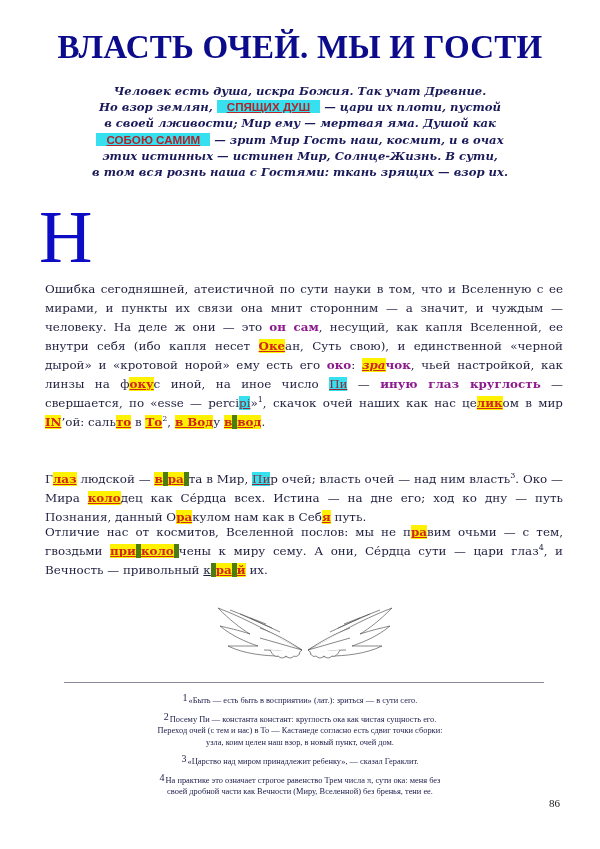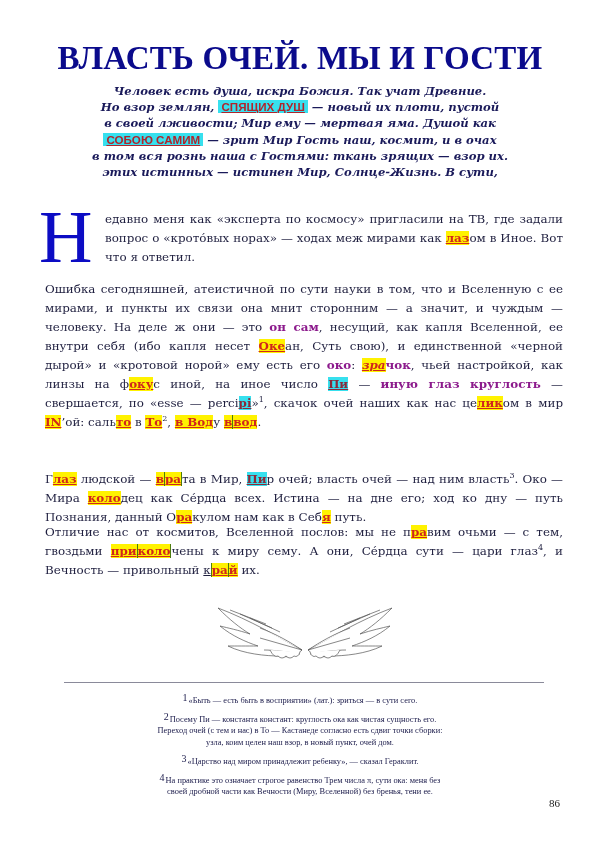--- a/index.html
+++ b/index.html
@@ -1,34 +1,34 @@
 <!DOCTYPE html>
 <html><head>
 <meta charset="utf-8">
 <style>
   html, body { margin: 0; padding: 0; background: #ffffff; }
   body { width: 600px; height: 849px; position: relative; overflow: hidden; font-family: "DejaVu Serif", "Liberation Serif", serif; color: #1c1c3c; }
   .page { position: absolute; left: 0; top: 0; width: 600px; height: 849px; }
 
-  .title { position: absolute; left: 0; width: 600px; top: 40px; text-align: center; font-family: "Liberation Serif", serif; font-weight: bold; font-size: 33px; color: #0b0b8c; letter-spacing: 0.2px; }
+  .title { position: absolute; left: 0; width: 600px; top: 29px; text-align: center; font-family: "Liberation Serif", serif; font-weight: bold; font-size: 33px; color: #0b0b8c; letter-spacing: 0.2px; }
 
   .epigraph { position: absolute; left: 56px; width: 488px; top: 83px; text-align: center; font-family: "DejaVu Serif", serif; font-style: italic; font-weight: bold; font-size: 11.6px; line-height: 16.2px; color: #1a1a5a; }
-  .epigraph .cy { background: #37e0ee; color: #b0242c; font-family: "Liberation Sans", sans-serif; font-style: normal; font-weight: bold; text-decoration: underline; padding: 0 3px; }
+  .epigraph .cy { background: #37e0ee; color: #b0242c; font-family: "Liberation Sans", sans-serif; font-style: normal; font-weight: bold; text-decoration: underline; padding: 0 10px; }
 
   .body-text { position: absolute; left: 45px; width: 518px; font-family: "DejaVu Serif", serif; font-size: 11.9px; line-height: 19px; color: #1f1f3f; text-align: justify; }
   .p1 { top: 210px; left: 105px; width: 458px; }
   .dropcap { position: absolute; left: 39px; top: 207px; font-family: "Liberation Serif", serif; font-size: 74px; line-height: 60px; color: #0c0cc4; }
   .p2 { top: 280px; }
   .p3 { top: 470px; }
   .p4 { top: 523px; }
 
   .hl { background: #fff200; color: #d0261c; font-weight: bold; text-decoration: underline; }
-  .hlc { background: #37e0ee; color: #8a2a3a; font-weight: bold; text-decoration: underline; }
+  .hlc { background: #37e0ee; color: #8a2a3a; font-weight: normal; text-decoration: underline; }
   .pur { color: #8c1a8c; font-weight: bold; }
-  .sep { border-left: 1px solid #4d7c0f; }
+  .sep { border-left: 5px solid #4d7c0f; }
   sup { font-size: 8px; line-height: 0; }
   .ul { text-decoration: underline; }
 
   .wings { position: absolute; left: 210px; top: 598px; width: 190px; height: 65px; }
 
   .rule { position: absolute; left: 64px; top: 682px; width: 480px; height: 1px; background: #8a8a9a; }
 
   .footnotes { position: absolute; left: 100px; width: 400px; top: 692px; text-align: center; font-family: "Liberation Serif", serif; font-weight: normal; font-size: 8.4px; line-height: 11.4px; color: #1a1a4a; }
   .footnotes .fn { margin-bottom: 4.5px; }
   .footnotes .num { font-size: 10px; vertical-align: 2px; margin-right: 1px; }
@@ -37,29 +37,28 @@
 </style>
 </head>
 <body>
 
 <div class="page">
 
   <div class="title">ВЛАСТЬ ОЧЕЙ. МЫ И ГОСТИ</div>
 
   <div class="epigraph">
     <div>Человек есть душа, искра Божия. Так учат Древние.</div>
-    <div><span>Но взор землян, </span><span class="cy">СПЯЩИХ ДУШ</span><span> — новый их плоти, пустой</span></div>
+    <div><span>Но взор землян, </span><span class="cy">СПЯЩИХ ДУШ</span><span> — цари их плоти, пустой</span></div>
     <div>в своей лживости; Мир ему — мертвая яма. Душой как</div>
     <div><span class="cy">СОБОЮ САМИМ</span><span> — зрит Мир Гость наш, космит, и в очах</span></div>
+    <div>этих истинных — истинен Мир, Солнце-Жизнь. В сути,</div>
     <div>в том вся рознь наша с Гостями: ткань зрящих — взор их.</div>
-    <div>этих истинных — истинен Мир, Солнце-Жизнь. В сути,</div>
   </div>
 
   <div class="dropcap">Н</div>
-  <div class="body-text p1"><span>едавно меня как «эксперта по космосу» пригласили на ТВ, где задали вопрос о «кротóвых норах» — ходах меж мирами как </span><span class="hl">лаз</span><span>ом в Иное. Вот что я ответил.</span></div>
 
   <div class="body-text p2"><span>Ошибка сегодняшней, атеистичной по сути науки в том, что и Вселенную с ее мирами, и пункты их связи она мнит сторонним — а значит, и чуждым — человеку. На деле ж они — это </span><span class="pur">он сам</span><span>, несущий, как капля Вселенной, ее внутри себя (ибо капля несет </span><span class="hl">Оке</span><span>ан, Суть свою), и единственной «черной дырой» и «кротовой норой» ему есть его </span><span class="pur">око</span><span>: </span><span class="hl" style="font-style:italic">зра</span><span class="pur">чок</span><span>, чьей настройкой, как линзы на ф</span><span class="hl">оку</span><span>с иной, на иное число </span><span class="hlc">Пи</span><span> — </span><span class="pur">иную глаз круглость</span><span> — свершается, по «esse — perci</span><span class="hlc">pi</span><span>»</span><sup>1</sup><span>, скачок очей наших как нас це</span><span class="hl">лик</span><span>ом в мир </span><span class="hl">IN</span><span>’ой: саль</span><span class="hl">то</span><span> в </span><span class="hl">То</span><sup>2</sup><span>, </span><span class="hl">в Вод</span><span>у </span><span class="hl sep-r">в</span><span class="hl sep">вод</span><span>.</span></div>
 
   <div class="body-text p3"><span>Г</span><span class="hl">лаз</span><span> людской — </span><span class="hl">в</span><span class="hl sep">ра</span><span class="sep">та в Мир, </span><span class="hlc">Пи</span><span>р очей; власть очей — над ним власть</span><sup>3</sup><span>. Око — Мира </span><span class="hl">коло</span><span>дец как Сéрдца всех. Истина — на дне его; ход ко дну — путь Познания, данный О</span><span class="hl">ра</span><span>кулом нам как в Себ</span><span class="hl">я</span><span> путь.</span></div>
 
   <div class="body-text p4"><span>Отличие нас от космитов, Вселенной послов: мы не п</span><span class="hl">ра</span><span>вим очьми — с тем, гвоздьми </span><span class="hl">при</span><span class="hl sep">коло</span><span class="sep">чены к миру сему. А они, Сéрдца сути — цари глаз</span><sup>4</sup><span>, и Вечность — привольный </span><span class="ul">к</span><span class="hl sep">ра</span><span class="hl sep">й</span><span> их.</span></div>
 
   <svg class="wings" viewBox="0 0 190 65">
     <g fill="#ffffff" stroke="#555" stroke-width="0.7">
 

